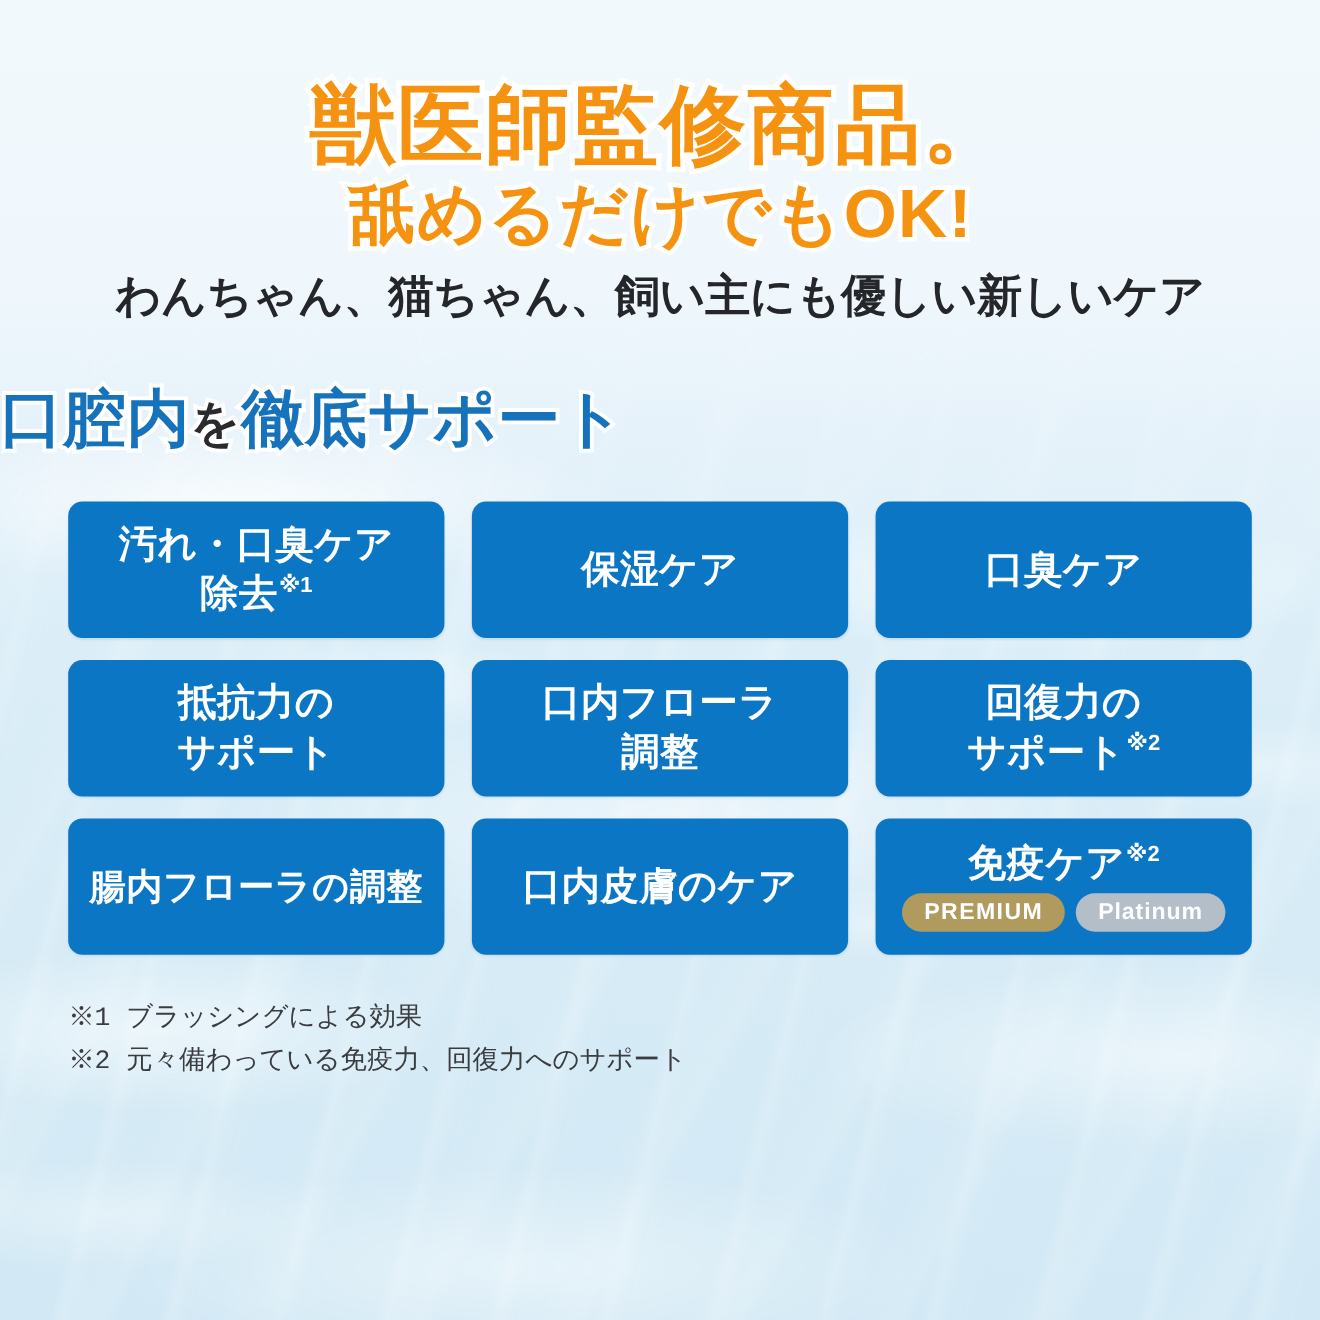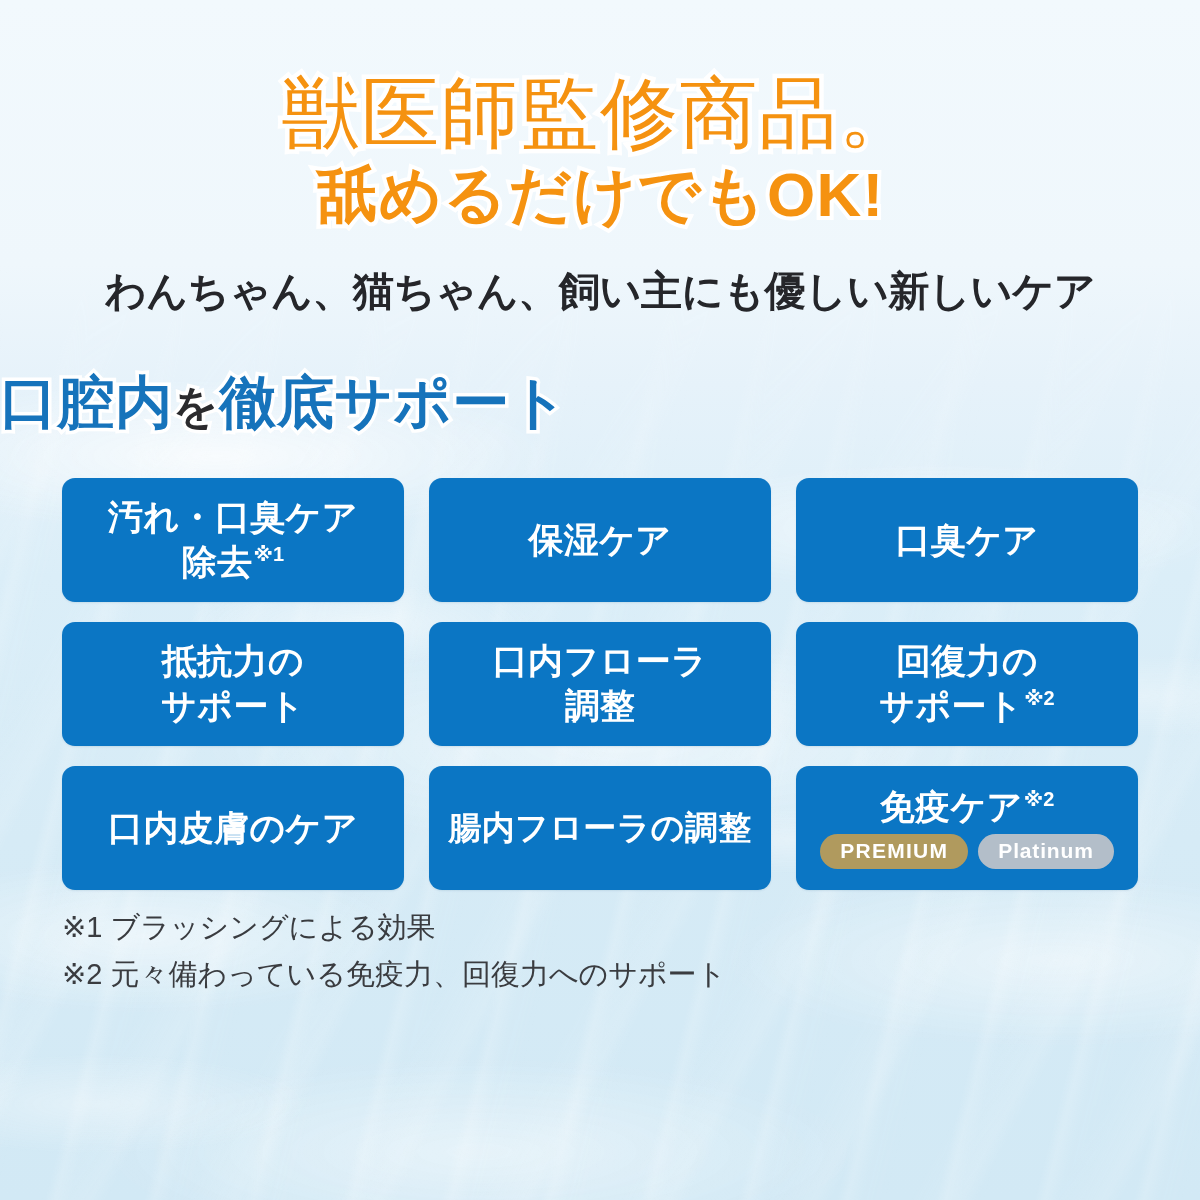--- a/index.html
+++ b/index.html
@@ -54,36 +54,36 @@
       radial-gradient(ellipse 260px 58px at 95% 58%, rgba(255,255,255,.40), rgba(255,255,255,0) 72%);
     opacity:.8;
   }
 
   .content{position:relative;z-index:3;}
 
   
   .headline{ text-align:center; padding-top:74px; }
   .headline .line1{
     display:block;
-    font-size:78px;line-height:1.0;font-weight:400;letter-spacing:.02em;
+    font-size:78px;line-height:1.0;font-weight:700;letter-spacing:.02em;
     color:#f59210;
     -webkit-text-stroke:9px #ffffff;
     paint-order:stroke fill;
     text-shadow:0 0 2px rgba(255,255,255,.9);
   }
   .headline .line2{
     display:block;margin-top:12px;
     font-size:62px;line-height:1.0;font-weight:700;letter-spacing:.02em;
     color:#f59210;
     -webkit-text-stroke:8px #ffffff;
     paint-order:stroke fill;
   }
 
   .subhead{
-    text-align:center;margin-top:38px;
+    text-align:center;margin-top:16px;
     font-size:41px;font-weight:700;letter-spacing:-.01em;color:#25262a;
   }
 
   
   .section-title{
     text-align:left;margin-top:46px;
     font-size:57px;font-weight:700;letter-spacing:.01em;
     color:#1673bb;
     -webkit-text-stroke:7px #ffffff;
     paint-order:stroke fill;
@@ -126,22 +126,22 @@
     padding:4px 20px 5px 20px;
     font-size:21px;font-weight:700;line-height:1.25;
     letter-spacing:.06em;
     color:#ffffff;
   }
   .badge.premium{background:#b09a5e;}
   .badge.platinum{background:#b3bec9;letter-spacing:.04em;}
 
   
   .footnotes{
-    width:1076px;margin:14px auto 0 auto;
-    color:#3a3c40;font-size:29px;line-height:1.62;font-weight:400;
+    width:1076px;margin:40px auto 0 auto;
+    color:#3a3c40;font-size:24px;line-height:1.62;font-weight:400;font-family:Liberation Mono, monospace;
   }
   .footnotes div{letter-spacing:0;}
 </style>
 </head>
 <body>
 
 <div class="stage">
 
   <div class="caustic c1"></div>
   <div class="caustic c2"></div>
@@ -180,26 +180,26 @@
       </div>
 
       <div class="card">
         <span class="txt"><span>口内フローラ</span><br><span>調整</span></span>
       </div>
 
       <div class="card">
         <span class="txt"><span>回復力の</span><br><span>サポート</span><sup class="note">※2</sup></span>
       </div>
 
-      <div class="card">
-        <span class="txt">口内皮膚のケア</span>
-      </div>
-
       <div class="card small">
         <span class="txt">腸内フローラの調整</span>
+      </div>
+
+      <div class="card">
+        <span class="txt">口内皮膚のケア</span>
       </div>
 
       <div class="card immune">
         <span class="title"><span>免疫ケア</span><sup class="note">※2</sup></span>
         <span class="badges">
           <span class="badge premium">PREMIUM</span>
           <span class="badge platinum">Platinum</span>
         </span>
       </div>
 

